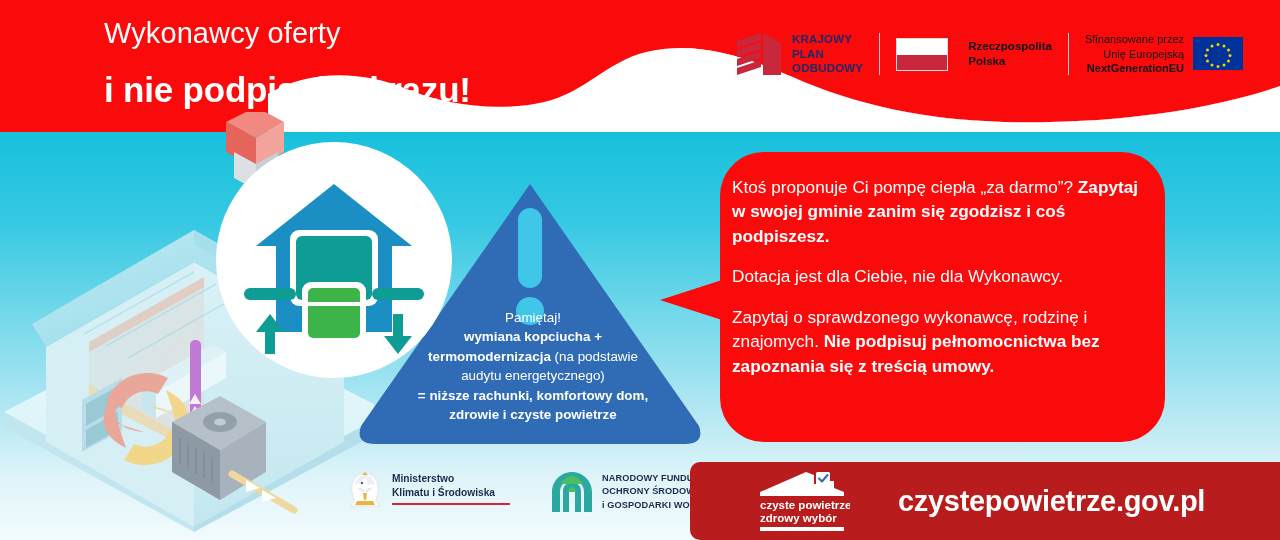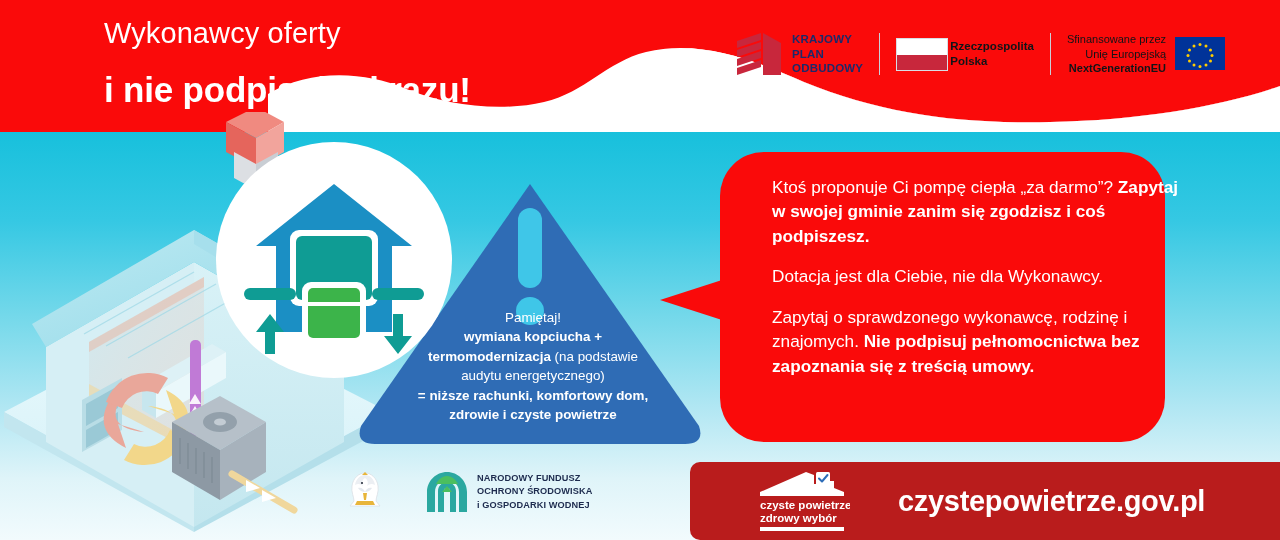--- a/index.html
+++ b/index.html
@@ -85,21 +85,21 @@
   }
   .logo-divider {
     width: 1px;
     height: 42px;
     background: #c9ced8;
     margin: 0 16px;
   }
   .logo-pl {
     display: flex;
     align-items: center;
-    gap: 2px;
+    gap: 20px;
   }
   .pl-flag {
     width: 52px; height: 33px;
     border: 1px solid #d8dde5;
     box-sizing: border-box;
     background: linear-gradient(180deg, #ffffff 0 50%, #c8273c 50% 100%);
   }
   .pl-text {
     font-size: 11.5px;
     font-weight: 700;
@@ -176,21 +176,21 @@
   .bubble-tail {
     position: absolute;
     left: -40px; top: 128px;
     width: 0; height: 0;
     border-top: 20px solid transparent;
     border-bottom: 20px solid transparent;
     border-right: 62px solid #fa0a0a;
   }
   .bubble-text {
     position: absolute;
-    left: 772px; top: 175px;
+    left: 732px; top: 175px;
     width: 412px;
     z-index: 5;
     color: #ffffff;
   }
   .bubble-text p {
     margin: 0 0 16px 0;
     font-size: 17.2px;
     line-height: 1.42;
   }
   .bubble-text p:last-child { margin-bottom: 0; }
@@ -530,20 +530,27 @@
     <div class="logo-min">
       <svg width="40" height="42" viewBox="0 0 40 42">
         <path d="M20 3 C26 3 32 8 33 16 C34 22 31 27 31 31 L35 36 L5 36 L9 31 C9 27 6 22 7 16 C8 8 14 3 20 3 Z" fill="#ffffff" stroke="#d9dde3" stroke-width="0.7"></path>
         <path d="M20 5 C25 5 29 9 30 15 C27 13 24 14 22 16 C24 12 22 9 20 8 C18 9 16 12 18 16 C16 14 13 13 10 15 C11 9 15 5 20 5 Z" fill="#eceff3"></path>
         <path d="M13 18 C16 17 19 19 20 22 C21 19 24 17 27 18 C25 21 22 22 20 22 C18 22 15 21 13 18 Z" fill="#e4e8ee"></path>
         <circle cx="17" cy="13" r="1.1" fill="#2b3340"></circle>
         <path d="M20 2 L23 5 L17 5 Z" fill="#e8b53a"></path>
         <path d="M12 31 L28 31 L30 35 L10 35 Z" fill="#e8b53a"></path>
         <path d="M18 23 L22 23 L21 30 L19 30 Z" fill="#e8b53a"></path>
       </svg>
+      <div class="min-textblock">
+        <div class="min-text">
+          <div>Ministerstwo</div>
+          <div>Klimatu i Środowiska</div>
+        </div>
+        <div class="min-rule"></div>
+      </div>
     </div>
 
     <div class="logo-nfos">
       <svg width="44" height="44" viewBox="0 0 44 44">
         <path d="M22 2 C33 2 42 11 42 22 L42 42 L34 42 L34 22 C34 15 29 10 22 10 C15 10 10 15 10 22 L10 42 L2 42 L2 22 C2 11 11 2 22 2 Z" fill="#2ba8a0"></path>
         <path d="M22 12 C27 12 31 16 31 21 L31 42 L25 42 L25 21 C25 19 24 18 22 18 C20 18 19 19 19 21 L19 42 L13 42 L13 21 C13 16 17 12 22 12 Z" fill="#2ba8a0"></path>
         <path d="M22 6 C27 6 31 10 33 14 L11 14 C13 10 17 6 22 6 Z" fill="#4bbf5f"></path>
         <path d="M22 16 L27 22 L17 22 Z" fill="#4bbf5f"></path>
       </svg>
       <div class="nfos-text">

